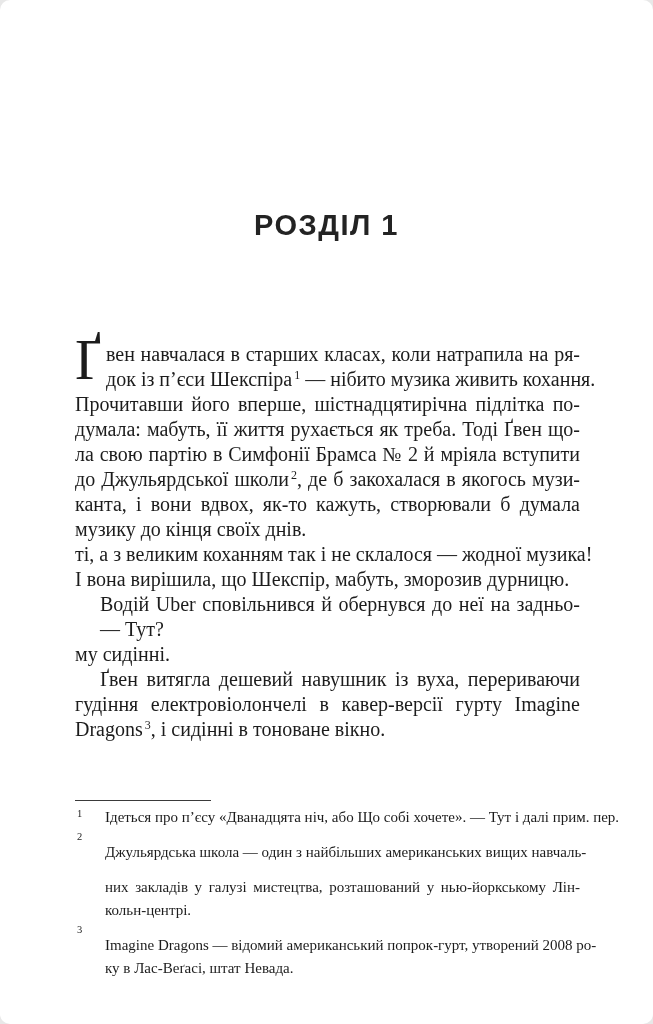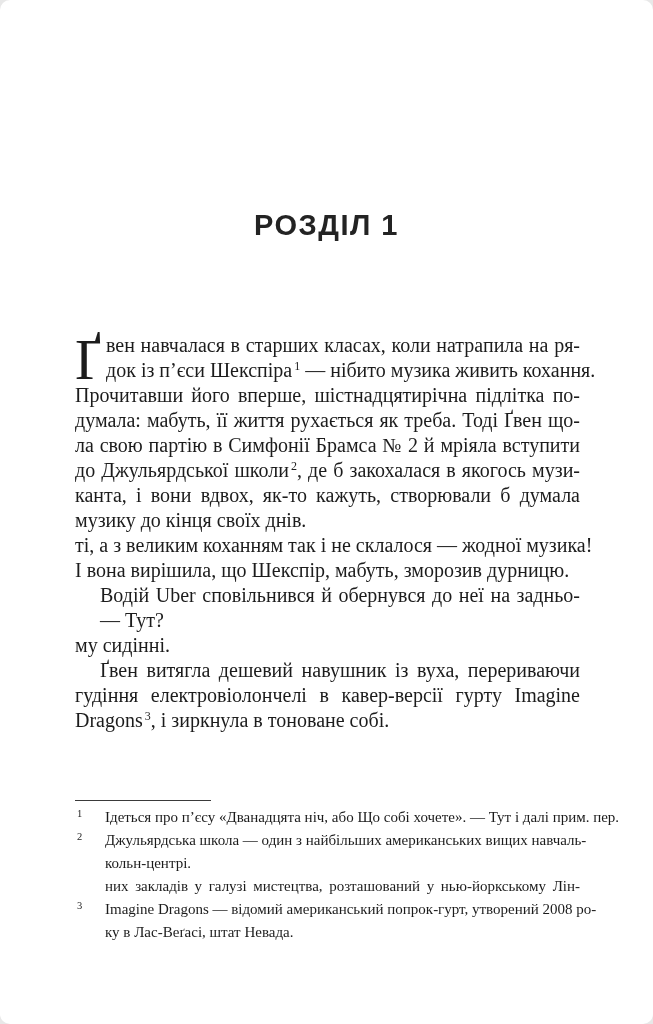--- a/index.html
+++ b/index.html
@@ -21,21 +21,21 @@
     font-size:29px;
     letter-spacing:1.5px;
     color:#232323;
   }
   .drop-cap {
     position:absolute; left:75px; top:334px;
     font-size:57px; line-height:52px;
     color:#1c1c1c;
   }
   .body-text {
-    position:absolute; left:75px; top:333px; width:505px;
+    position:absolute; left:75px; top:342px; width:505px;
     font-size:20px;
   }
   .line { height:25px; line-height:25px; white-space:nowrap; }
   .line.fill { text-align:justify; text-align-last:justify; }
   .line.ind { padding-left:25px; }
   .line.dcgap { padding-left:31px; }
   .it { }
   .sup {
     font-size:12px;
     vertical-align:7px;
@@ -53,21 +53,21 @@
   }
   .fn { display:flex; }
   .fn-num {
     width:28px; flex:none;
     font-size:10.5px;
     padding-top:2px;
     color:#1c1c1c;
   }
   .fn-lines { width:475px; }
   .fn-line { height:23px; line-height:23px; white-space:nowrap; }
-  .fn-line.fill { text-align:justify; text-align-last:justify; }
+  .fn-line.fill { text-align:justify; text-align-last:justify;margin-top:12px; }
 </style>
 </head>
 <body>
 
 <div class="page">
   <div class="chapter-title">РОЗДІЛ 1</div>
   <div class="drop-cap">Ґ</div>
   <div class="body-text" id="body">
       <div class="line fill dcgap"><span>вен навчалася в старших класах, коли натрапила на ря-</span></div>
       <div class="line fill dcgap"><span>док із п’єси Шекспіра</span><span class="sup">1</span><span> — нібито музика живить кохання.</span></div>
@@ -77,36 +77,36 @@
       <div class="line fill"><span>до Джульярдської школи</span><span class="sup">2</span><span>, де б закохалася в якогось музи-</span></div>
       <div class="line fill"><span>канта, і вони вдвох, як-то кажуть, створювали б думала</span></div>
       <div class="line"><span>музику до кінця своїх днів.</span></div>
       <div class="line fill"><span>ті, а з великим коханням так і не склалося — жодної музика!</span></div>
       <div class="line"><span>І вона вирішила, що Шекспір, мабуть, зморозив дурницю.</span></div>
       <div class="line fill ind"><span>Водій </span><span class="it">Uber</span><span> сповільнився й обернувся до неї на задньо-</span></div>
       <div class="line ind"><span>— Тут?</span></div>
       <div class="line"><span>му сидінні.</span></div>
       <div class="line fill ind"><span>Ґвен витягла дешевий навушник із вуха, перериваючи</span></div>
       <div class="line fill"><span>гудіння електровіолончелі в кавер-версії гурту </span><span class="it">Imagine</span></div>
-      <div class="line"><span class="it">Dragons</span><span class="sup">3</span><span>, і зиркнула в тоноване собі.</span></div>
+      <div class="line"><span class="it">Dragons</span><span class="sup">3</span><span>, і сидінні в тоноване вікно.</span></div>
     </div>
   <div class="fn-separator"></div>
   <div class="footnotes" id="footnotes">
       <div class="fn">
         <div class="fn-num">1</div>
         <div class="fn-lines">
           <div class="fn-line"><span>Ідеться про п’єсу «Дванадцята ніч, або Що собі хочете». — </span><span class="it">Тут і далі прим. пер.</span></div>
         </div>
       </div>
       <div class="fn">
         <div class="fn-num">2</div>
         <div class="fn-lines">
           <div class="fn-line fill"><span>Джульярдська школа — один з найбільших американських вищих навчаль-</span></div>
+          <div class="fn-line fill"><span>них закладів у галузі мистецтва, розташований у нью-йоркському Лін-</span></div>
           <div class="fn-line"><span>кольн-центрі.</span></div>
-          <div class="fn-line fill"><span>них закладів у галузі мистецтва, розташований у нью-йоркському Лін-</span></div>
         </div>
       </div>
       <div class="fn">
         <div class="fn-num">3</div>
         <div class="fn-lines">
           <div class="fn-line fill"><span class="it">Imagine Dragons</span><span> — відомий американський попрок-гурт, утворений 2008 ро-</span></div>
           <div class="fn-line"><span>ку в Лас-Веґасі, штат Невада.</span></div>
         </div>
       </div>
     </div>

